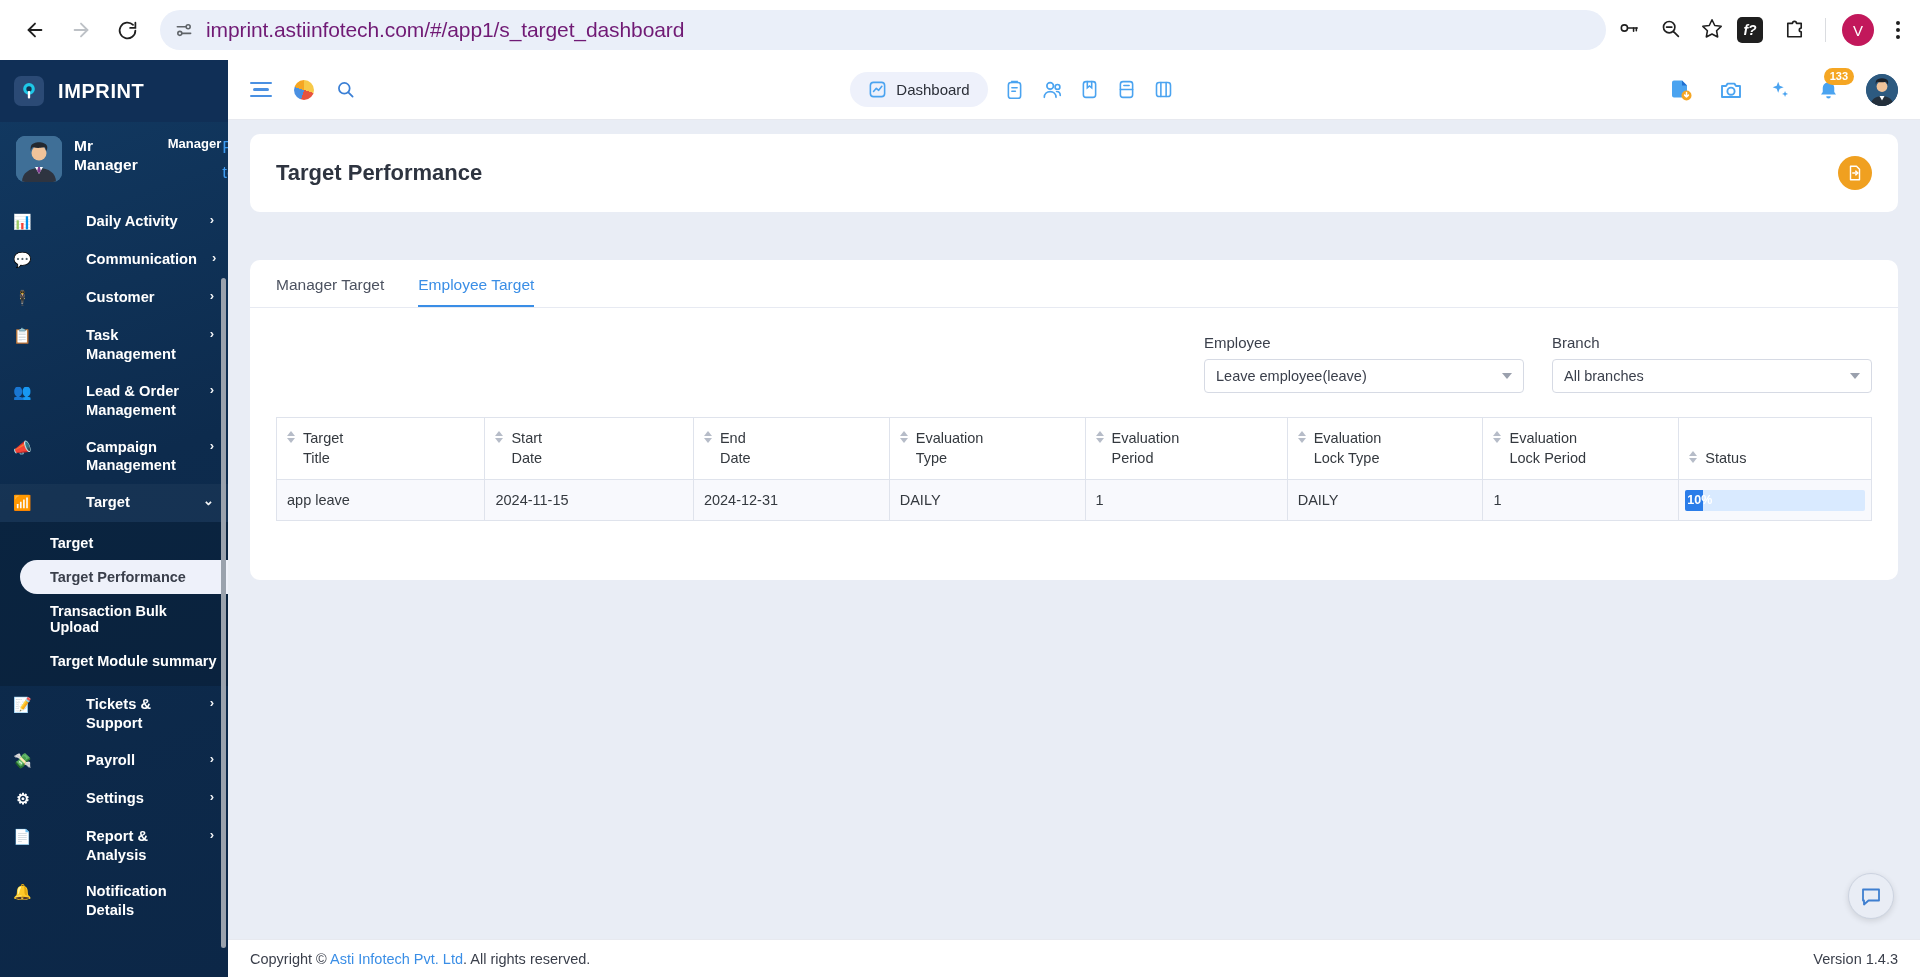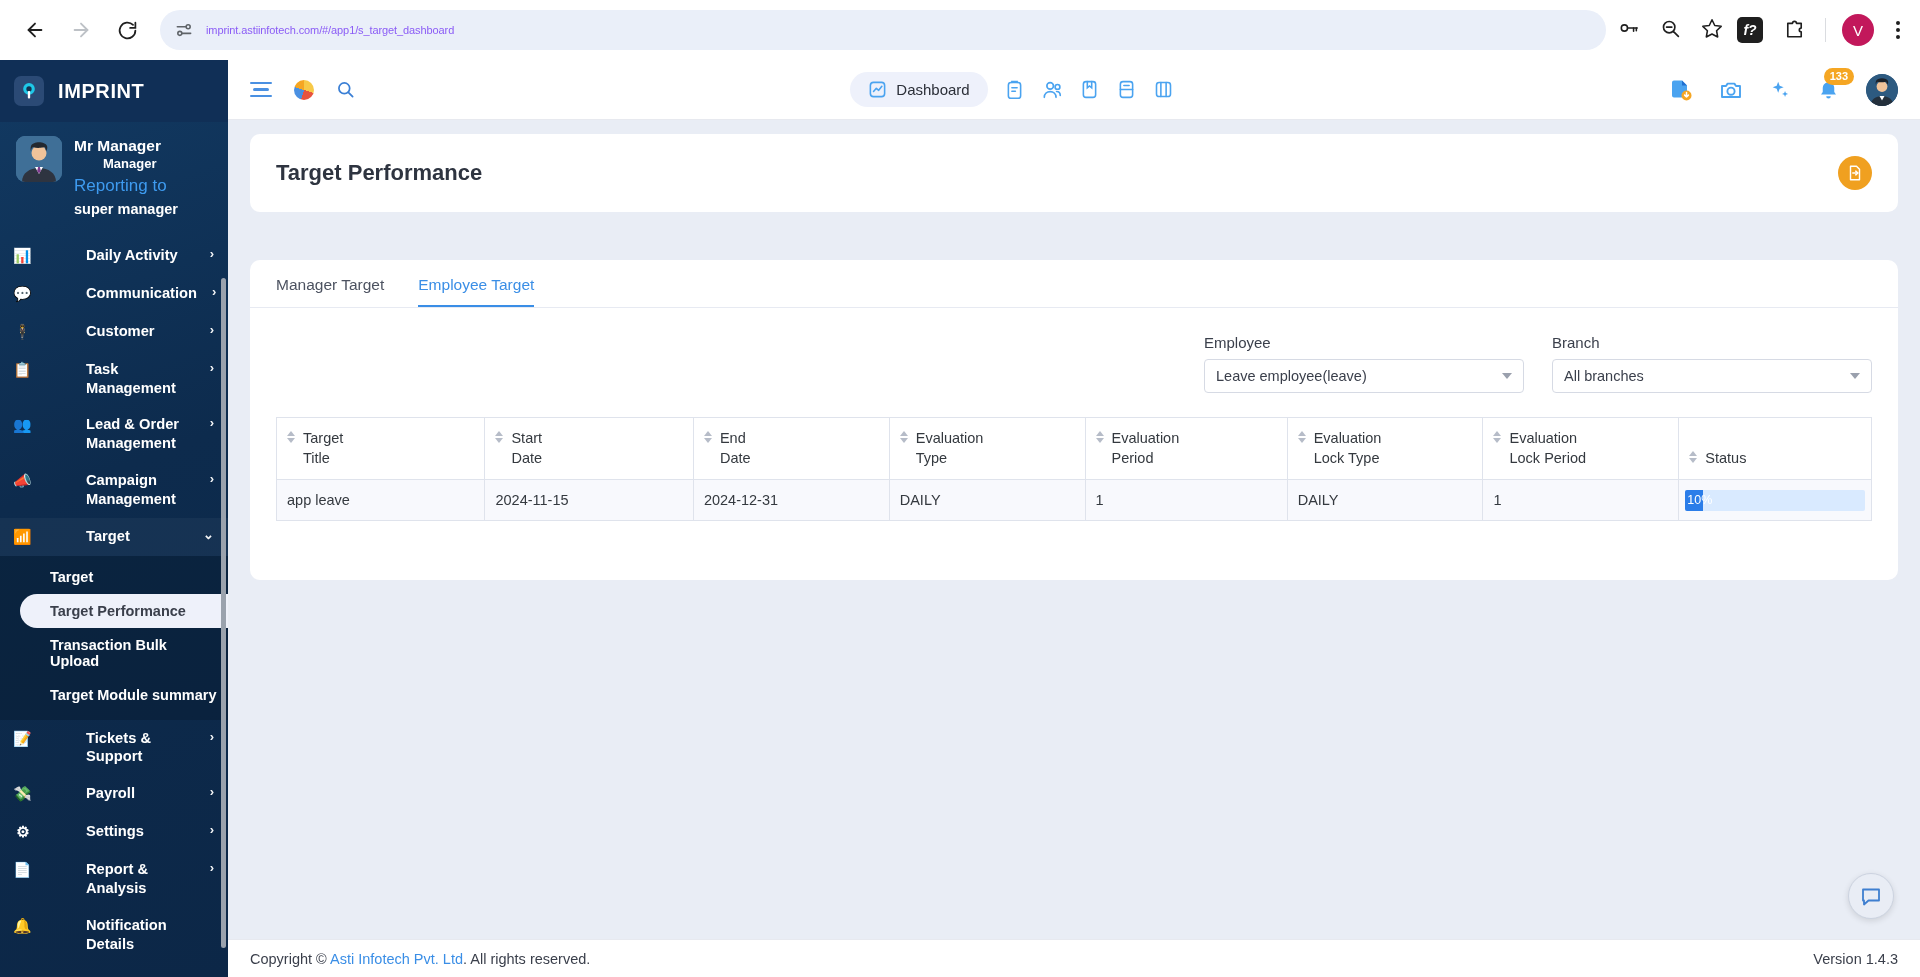--- a/index.html
+++ b/index.html
@@ -17,21 +17,21 @@
   .nav-btn {
     width: 42px; height: 42px; border-radius: 50%; display: flex;
     align-items: center; justify-content: center; color: #1f1f1f; flex: none;
   }
   .nav-btn.disabled { color: #bdc1c6; }
   .omnibox {
     flex: 1; height: 40px; background: #eaeff9; border-radius: 20px;
     display: flex; align-items: center; padding: 0 14px; margin: 0 8px;
     gap: 12px; min-width: 0;
   }
-  .omnibox-url { font-size: 11px; color: #8b5cf6; white-space: nowrap;
+  .omnibox-url { font-size: 21px; color: #701a75; white-space: nowrap;
     overflow: hidden; text-overflow: ellipsis; letter-spacing: -0.1px; }
   .omni-actions { display: flex; align-items: center; gap: 20px; padding-right: 10px; }
   .chrome-right { display: flex; align-items: center; gap: 16px; flex: none; }
   .ext-icon { width: 30px; height: 30px; display:flex; align-items:center; justify-content:center; color:#1f1f1f; }
   .fx-badge {
     width: 26px; height: 26px; background: #1f1f1f; color: #fff; border-radius: 5px;
     font-size: 14px; font-style: italic; font-weight: 700;
     display: flex; align-items: center; justify-content: center;
   }
   .divider-v { width: 1px; height: 24px; background: #dadce0; }
@@ -53,21 +53,21 @@
   .brand { height: 62px; display: flex; align-items: center; gap: 14px; padding-left: 14px;
     background: #102f56; }
   .brand-logo {
     width: 30px; height: 30px; border-radius: 7px; background: #2b4a75;
     display: flex; align-items: center; justify-content: center; flex: none;
   }
   .brand-name { font-size: 20px; font-weight: 700; letter-spacing: 0.6px; }
   .user-card { display: flex; gap: 12px; padding: 14px 14px 18px 16px; }
   .avatar-sq { width: 46px; height: 46px; border-radius: 9px; flex: none;
     background: linear-gradient(150deg,#4c7fa8,#2d5f86); overflow: hidden; position: relative; }
-  .user-lines { display: flex; flex-direction: column; gap: 1px; min-width: 0; }
+  .user-lines { display: flex; flex-direction: row; gap: 1px; min-width: 0; }
   .u-name { font-size: 15.5px; font-weight: 700; line-height: 1.25; }
   .u-role { font-size: 13px; font-weight: 700; line-height: 1.3; padding-left: 29px; }
   .u-rep { font-size: 17px; color: #3e9bf0; line-height: 1.45; }
   .u-sup { font-size: 14.5px; font-weight: 700; line-height: 1.3; }
 
   .nav-list { font-size: 14.7px; }
   .nav-item {
     display: flex; align-items: flex-start; gap: 9px; padding: 9px 14px 9px 13px;
     font-weight: 700; line-height: 1.28; min-height: 38px; position: relative;
   }
@@ -148,21 +148,21 @@
   .sort-ico i { width: 0; height: 0; border-left: 4.5px solid transparent;
     border-right: 4.5px solid transparent; display: block; }
   .sort-ico i.up { border-bottom: 5px solid #b6bcc8; }
   .sort-ico i.dn { border-top: 5px solid #b6bcc8; }
   .th-text { line-height: 1.35; }
   table.grid td { padding: 12px 10px; font-size: 14.5px; color: #34393f; background: #f8f9fd; }
   .progress-track { height: 21px; border-radius: 2px; background: #d9eaff; position: relative;
     overflow: hidden; }
   .progress-fill { position: absolute; left: 0; top: 0; bottom: 0; background: #2b7de9;
     display: flex; align-items: center; }
-  .progress-text { font-size: 12.5px; color: #fff; font-weight: 400; padding-left: 2px; white-space: nowrap; }
+  .progress-text { font-size: 12.5px; color: #fff; font-weight: 700; padding-left: 2px; white-space: nowrap; }
 
   
   .footer {
     height: 38px; background: #fff; display: flex; align-items: center;
     justify-content: space-between; padding: 0 22px; font-size: 14.5px; color: #3a3f4b;
     border-top: 1px solid #e7e9ef;
   }
   .footer a { color: #3a8ee6; text-decoration: none; }
   .chat-fab {
     position: absolute; right: 26px; bottom: 58px; width: 46px; height: 46px;

